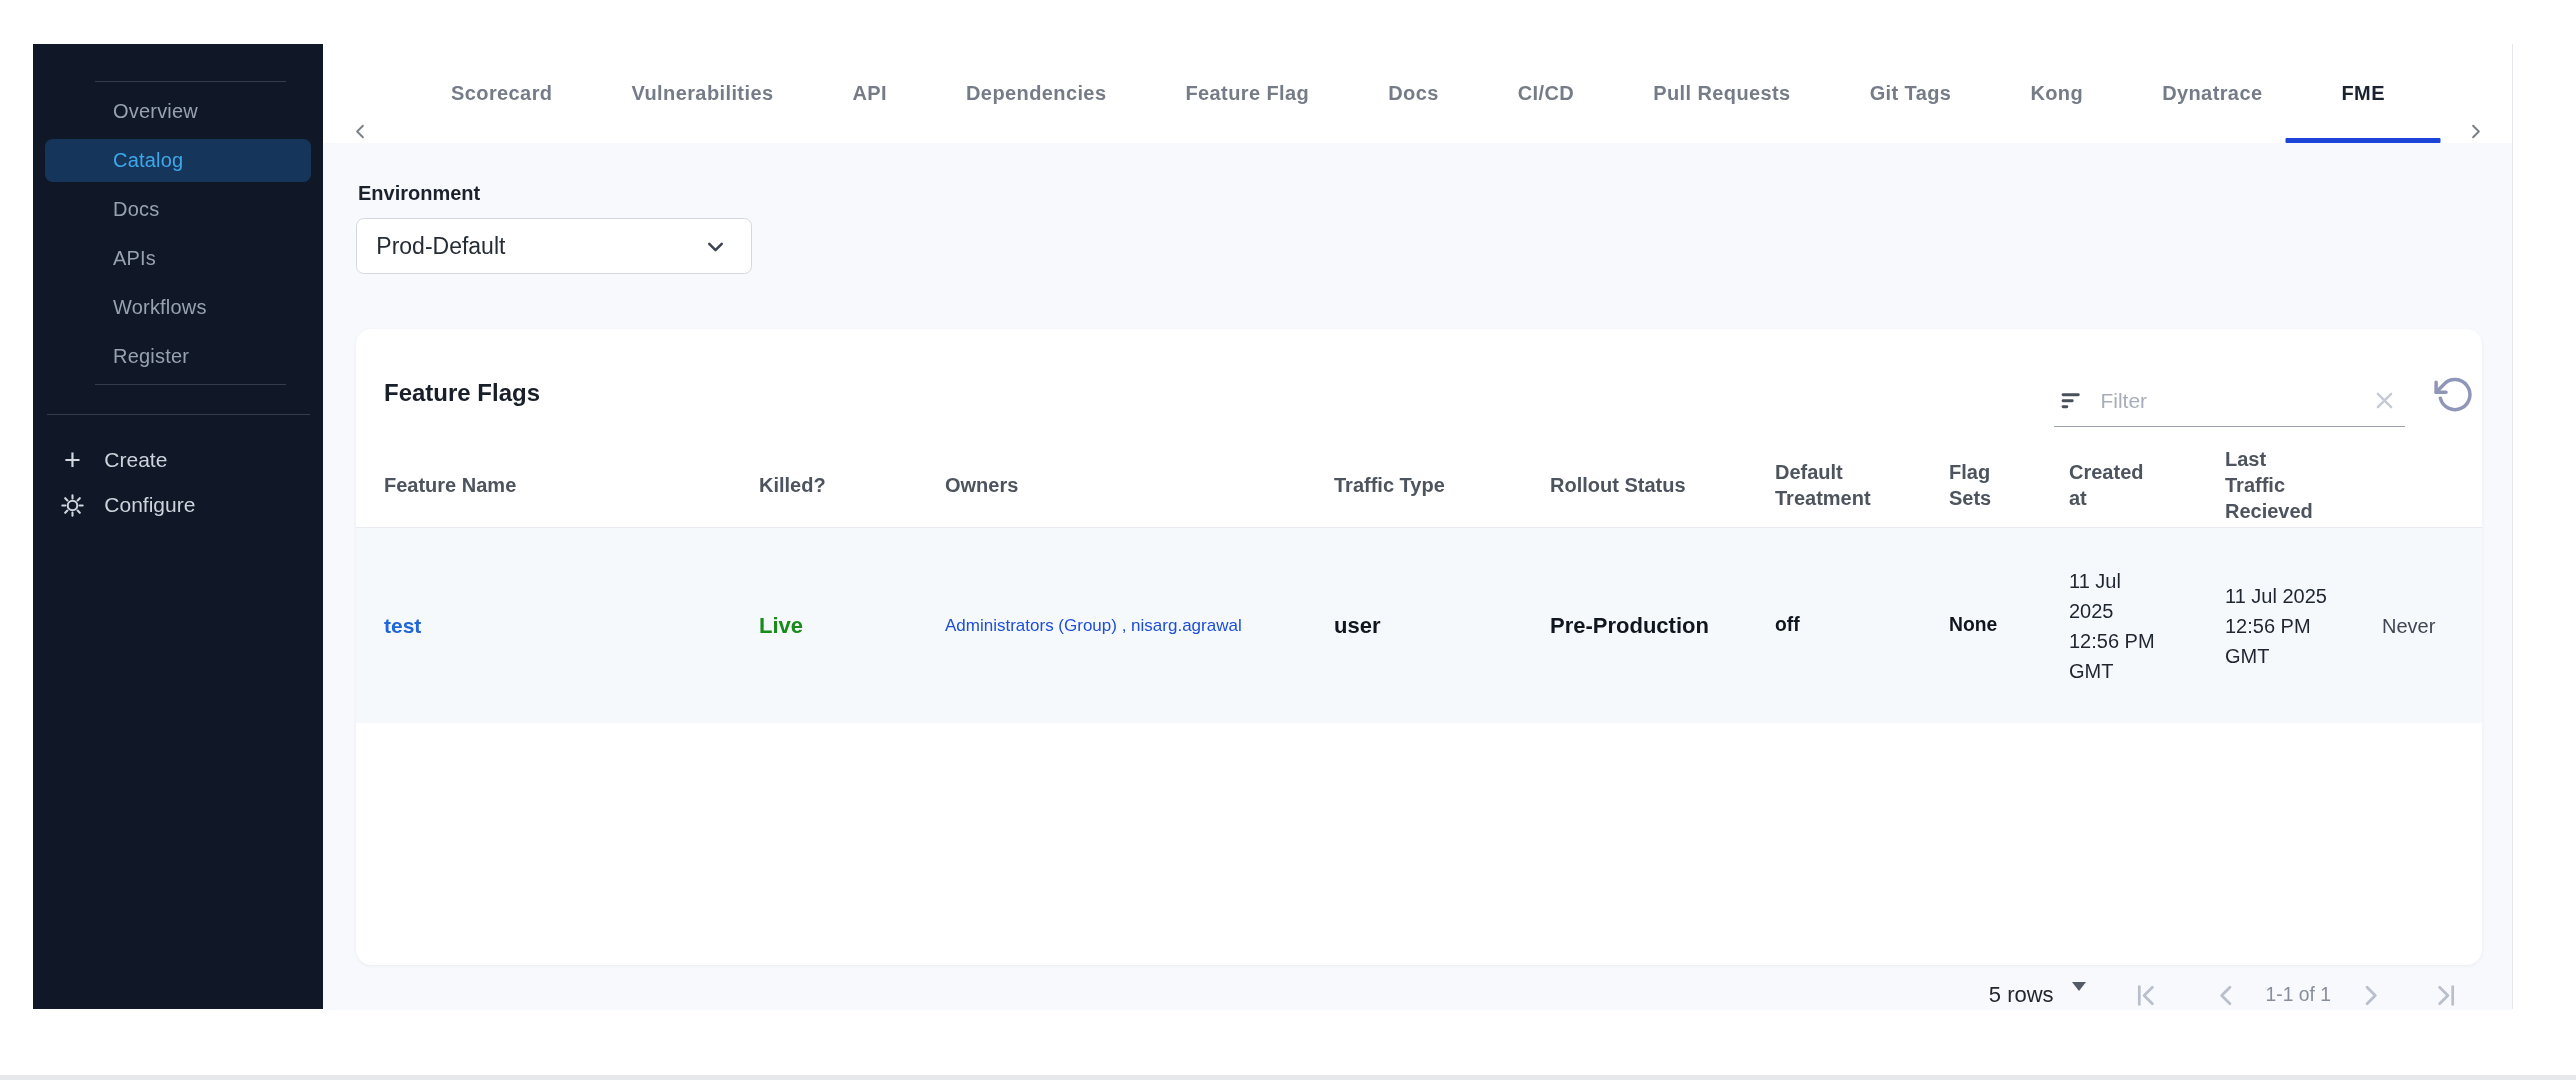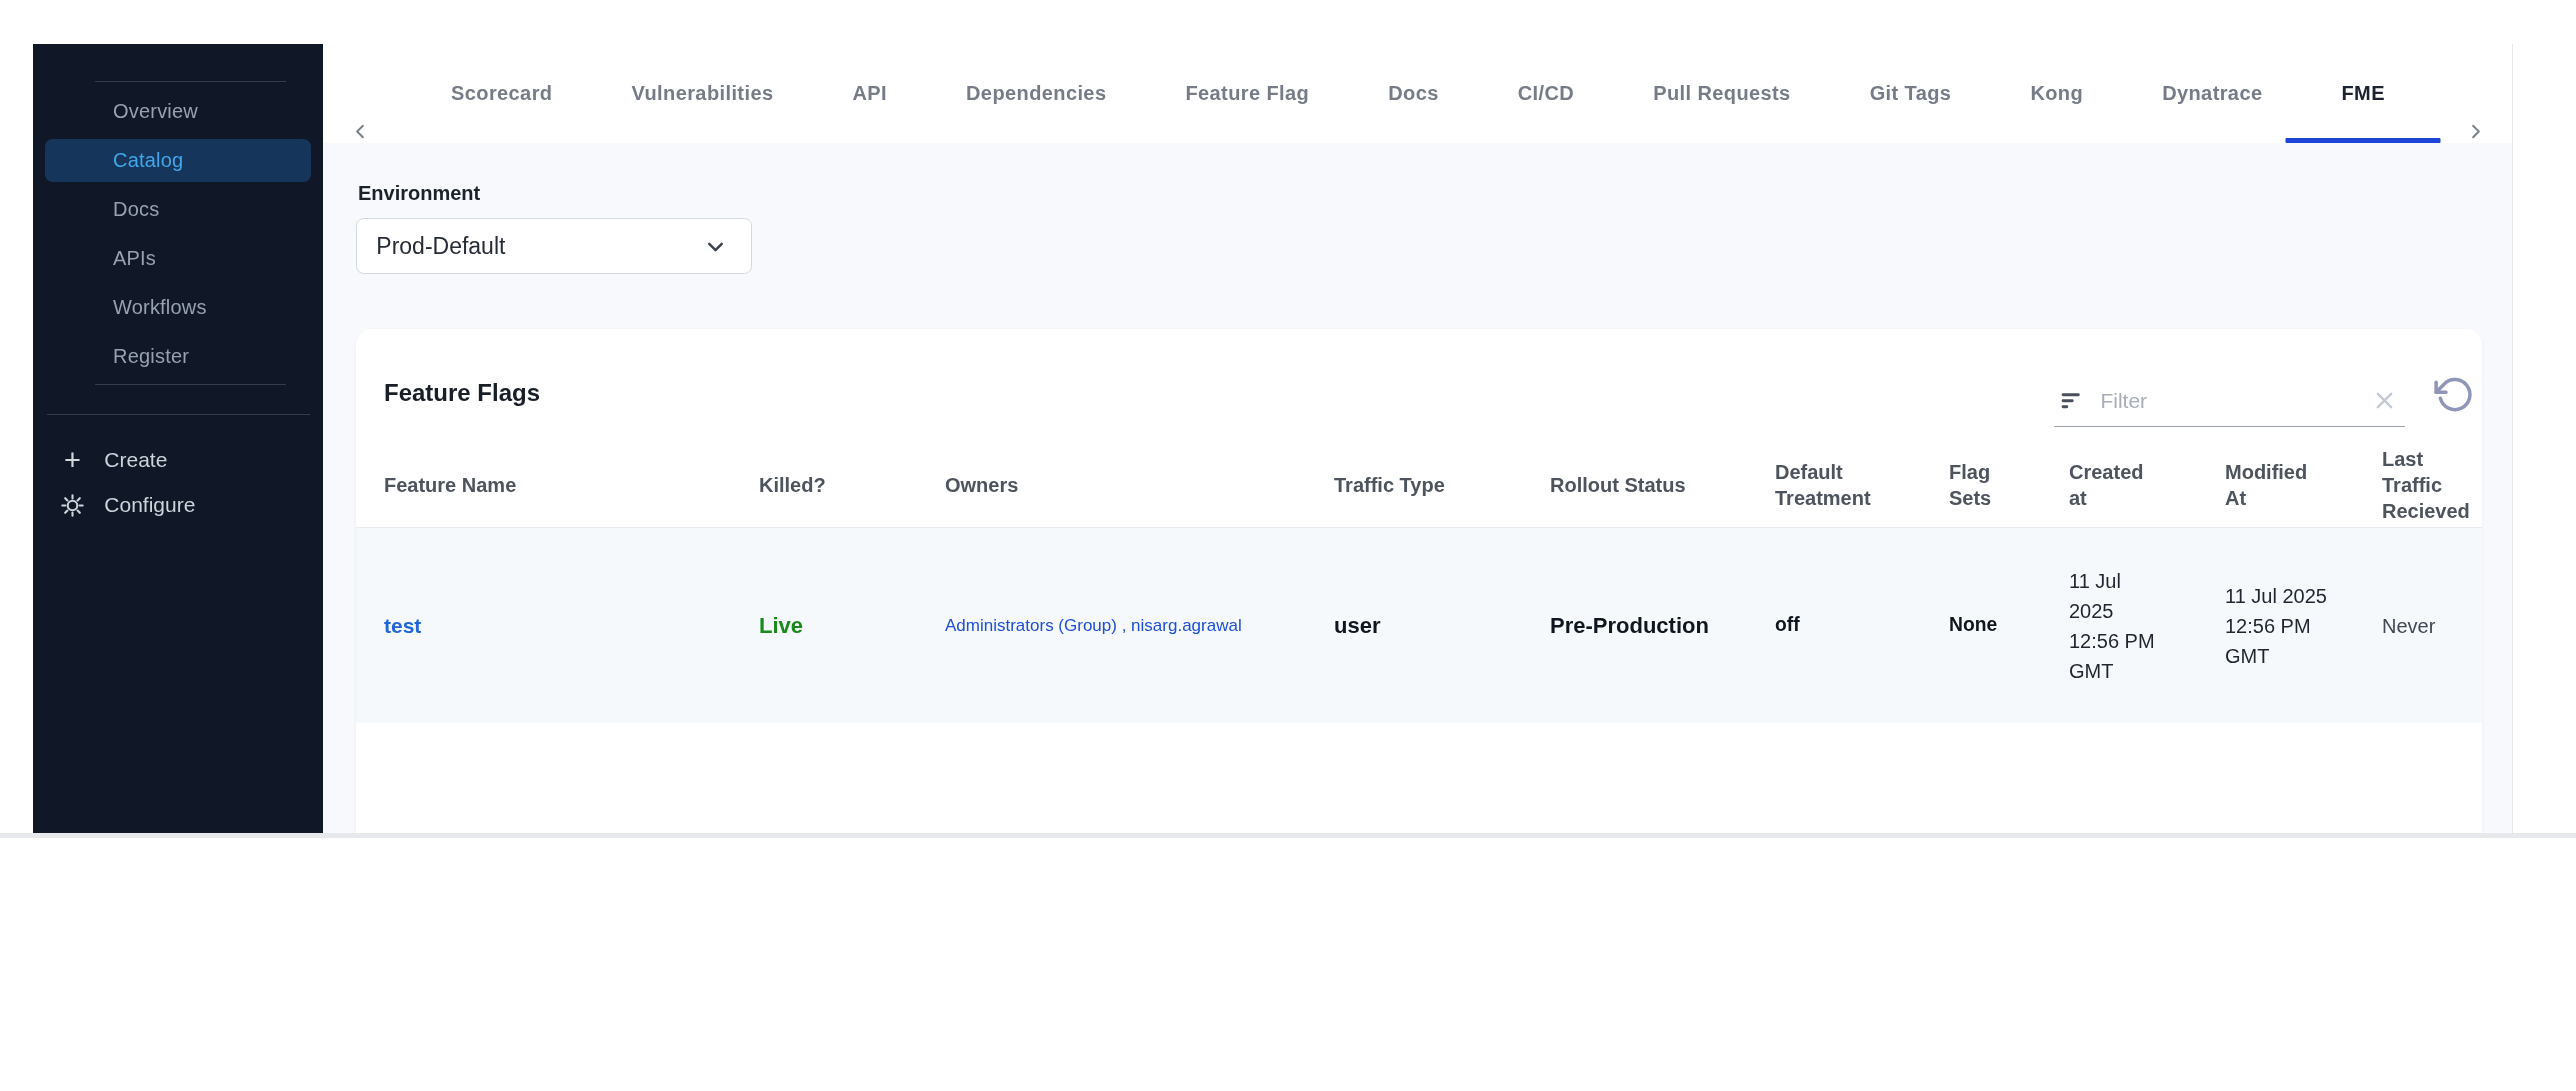--- a/index.html
+++ b/index.html
@@ -1,18 +1,18 @@
 <!DOCTYPE html>
 <html><head>
 <meta charset="utf-8">
 <style>
   * { margin:0; padding:0; box-sizing:border-box; }
   html,body { background:#ffffff; }
   .page {
-    position:relative; width:2576px; height:838px; background:#ffffff;
+    position:relative; width:2576px; height:1080px; background:#ffffff;
     font-family:"Liberation Sans","DejaVu Sans",sans-serif; overflow:hidden;
     -webkit-font-smoothing:antialiased;
   }
 
   
   .sidebar {
     position:absolute; left:33px; top:44px; width:290px; height:965px;
     background:#101828;
   }
   .sb-divider { position:absolute; height:1px; background:rgba(255,255,255,.16); }
@@ -265,23 +265,20 @@
           <div class="th">
               <span class="w110">Default Treatment</span>
             </div>
           <div class="th">
               <span class="w64">Flag Sets</span>
             </div>
           <div class="th">
               <span class="w85">Created at</span>
             </div>
           <div class="th">
-              <span class="w95">Modified At</span>
-            </div>
-          <div class="th">
               <span class="w95">Last Traffic Recieved</span>
             </div>
         </div>
 
         <div class="trow">
           <div class="td">
               <span class="cell-link">test</span>
             </div>
           <div class="td">
               <span class="cell-live">Live</span>

